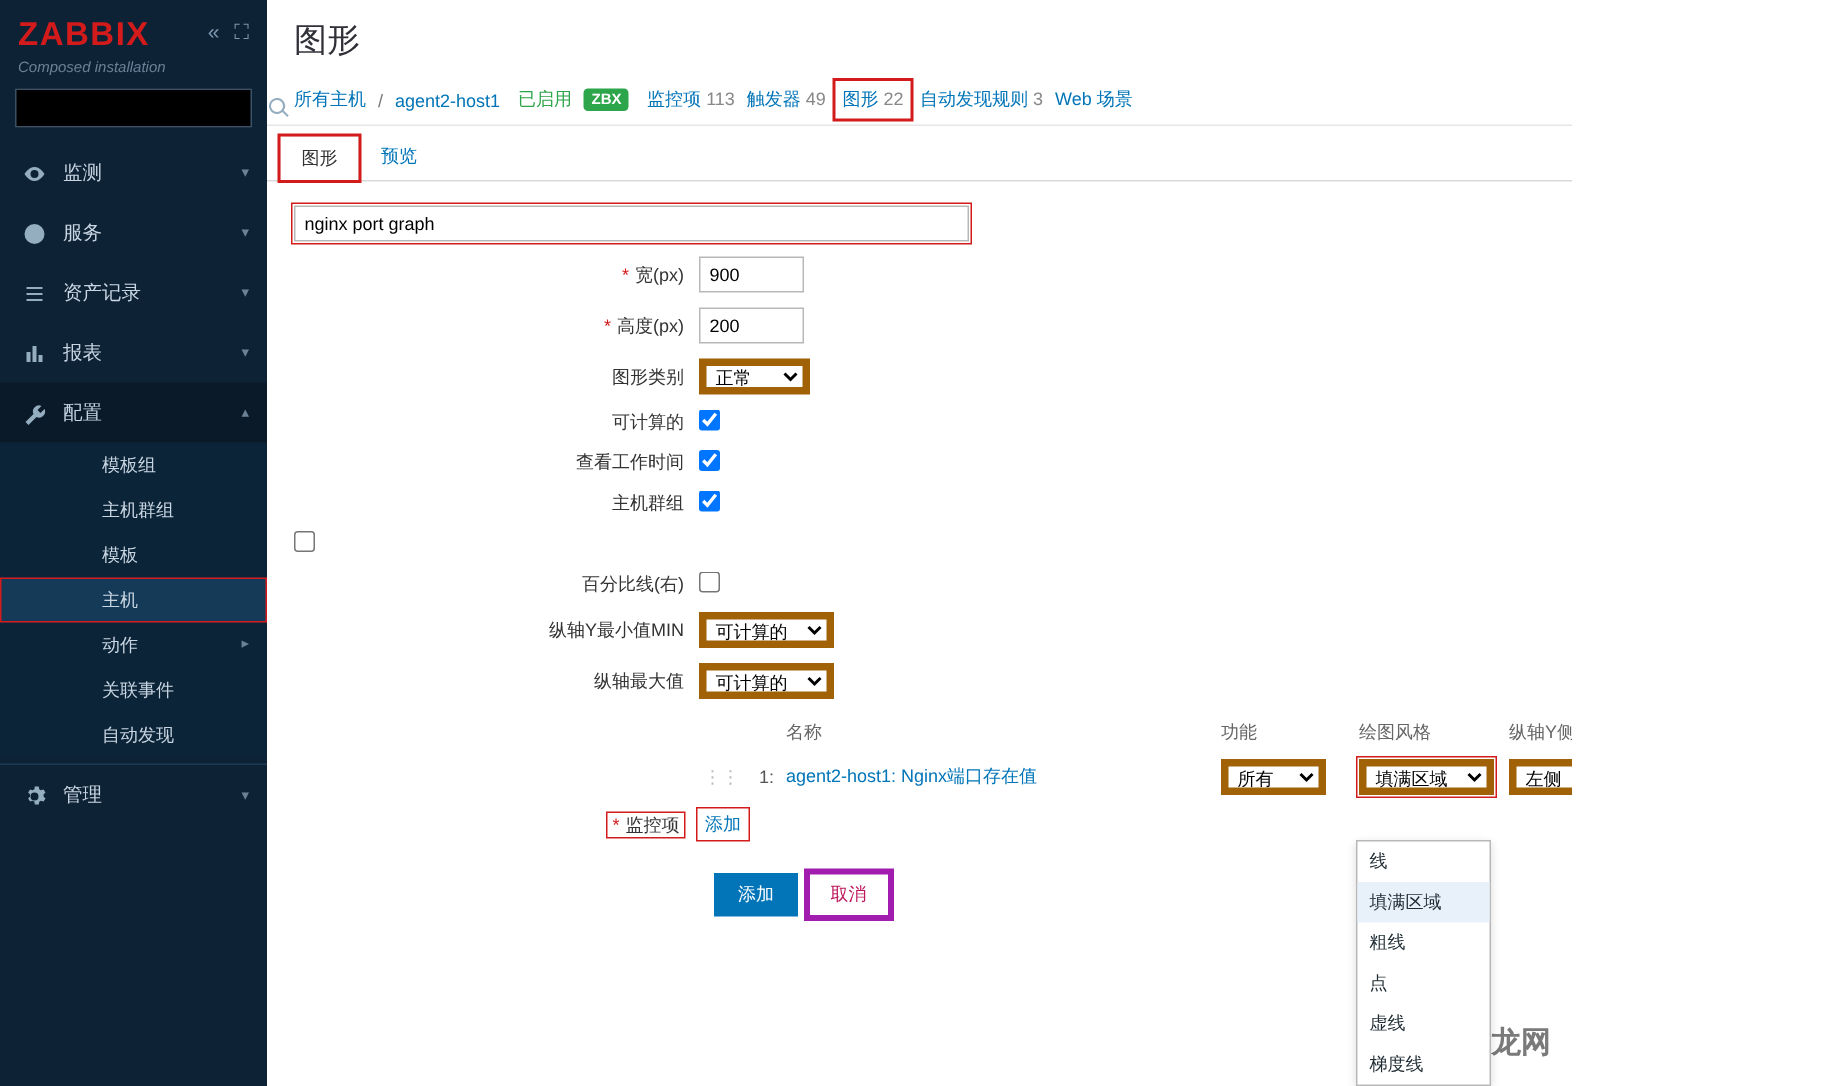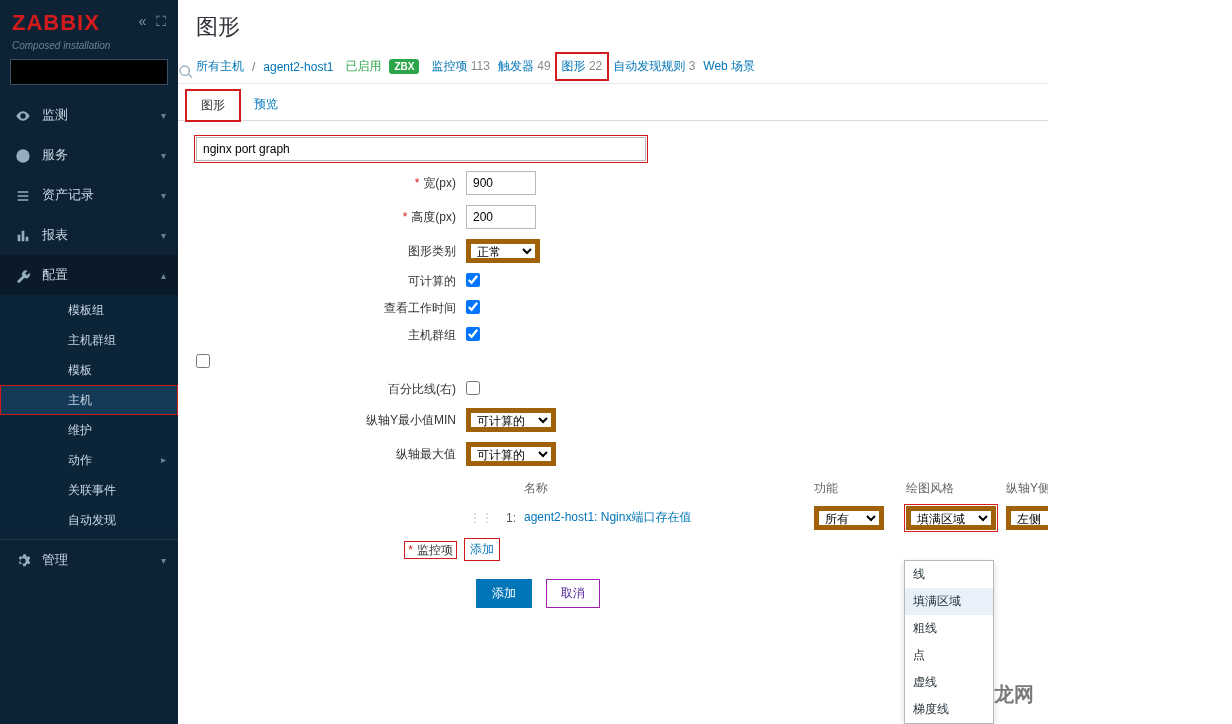--- a/index.html
+++ b/index.html
@@ -72,21 +72,21 @@
   .col-axis { width: 78px; }
   .col-color { width: 58px; }
   .col-action { width: 60px; }
   .col-action a { color: #0275b8; text-decoration: none; }
   .color-swatch { width: 22px; height: 22px; background: #1a8f1a; border: 1px solid #555; display: inline-block; }
   .it-head .col-drag, .it-head .col-idx { }
   .add-link { color: #0275b8; font-size: 12px; text-decoration: none; padding: 1px 4px; }
 
   .btnrow { margin-left: 280px; margin-top: 20px; }
   .btn-primary { background: #0275b8; color: #fff; border: none; padding: 6px 16px; font-size: 12px; cursor: pointer; }
-  .btn-secondary { background: #fff; color: #4c1d95; border: 1px solid #a21caf; padding: 5px 14px; font-size: 12px; cursor: pointer; margin-left: 10px; }
+  .btn-secondary { background: #fff; color: #be185d; border: 4px solid #a21caf; padding: 5px 14px; font-size: 12px; cursor: pointer; }
 
   .dropdown-pop { position: absolute; left: 904px; top: 560px; width: 90px; background: #fff; border: 1px solid #b8b8b8; box-shadow: 0 2px 6px rgba(0,0,0,.15); font-size: 12px; z-index: 50; }
   .dropdown-pop div { padding: 5px 8px; cursor: pointer; }
   .dropdown-pop div.sel { background: #e8f1f9; }
 
   .watermark { position: absolute; right: 14px; bottom: 16px; font-size: 20px; font-weight: 700; }
   .watermark .r { color: #0f172a; }
   .watermark .g { color: #7a7a7a; }
 
   svg.icn { width: 16px; height: 16px; fill: #94adbf; vertical-align: middle; }
@@ -151,21 +151,20 @@
             </svg></span>
         <span class="mlabel">配置</span>
         <span class="chev">▴</span>
       </li>
     </ul>
     <ul class="submenu">
       <li>模板组</li>
       <li>主机群组</li>
       <li>模板</li>
       <li class="selected boxed">主机</li>
-      <li>维护</li>
       <li><span>动作</span><span class="sub-chev">▸</span></li>
       <li>关联事件</li>
       <li>自动发现</li>
     </ul>
     <div class="admin-sep"></div>
     <ul class="menu">
       <li>
         <span class="micon"><svg class="icn" viewBox="0 0 24 24">
               <path d="M12 8a4 4 0 100 8 4 4 0 000-8zm9 4l2 2-2 3-2.6-.7a7 7 0 01-1.7 1l-.4 2.7h-4l-.4-2.7a7 7 0 01-1.7-1L7.6 17l-2-3 2-2-.1-1 .1-1-2-2 2-3 2.6.7a7 7 0 011.7-1L12.3 2h4l.4 2.7a7 7 0 011.7 1L21 5l2 3-2 2 .1 1z"></path>
             </svg></span>

